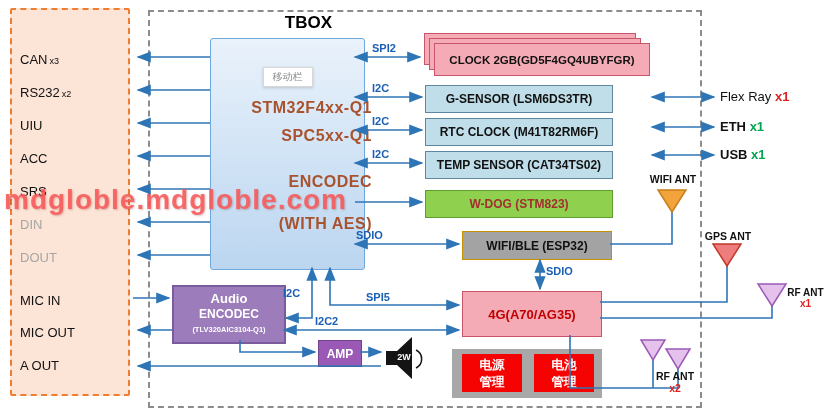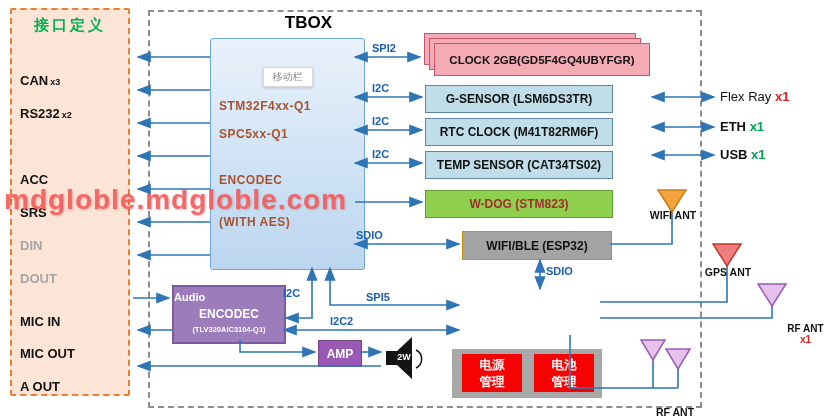--- a/index.html
+++ b/index.html
@@ -4,79 +4,79 @@
 <style>
   html,body{margin:0;padding:0;background:#fff;}
   #page{position:relative;width:824px;height:419px;background:#fff;overflow:hidden;
         font-family:"Liberation Sans","DejaVu Sans",sans-serif;}
   .abs{position:absolute;}
   
   .panel{left:10px;top:8px;width:116px;height:384px;background:#FCE4D6;
          border:2px dashed #ED7D31;border-radius:2px;}
   .panel-title{left:18px;top:16px;width:104px;text-align:center;color:#00B050;
                font-weight:bold;font-size:15px;letter-spacing:3px;}
-  .pitem{left:20px;width:102px;height:18px;line-height:18px;font-weight:bold;
-         font-size:13px;color:#111;white-space:nowrap;margin-top:24px;}
+  .pitem{left:20px;width:102px;height:18px;line-height:24px;font-weight:normal;
+         font-size:13px;color:#111;white-space:nowrap;}
   .pitem .sub{font-size:9px;margin-left:2px;}
   .pitem.gray{color:#A6A6A6;}
   
   .boundary{left:148px;top:10px;width:550px;height:394px;border:2px dashed #8C8C8C;}
   .tbox-title{left:232px;top:13px;width:100px;text-align:right;font-size:17px;
               font-weight:bold;color:#000;}
   
   .mcu{left:210px;top:38px;width:145px;height:230px;border:1.5px solid #6FA8DC;
        border-radius:3px;background:linear-gradient(180deg,#EAF2FB 0%,#CFE2F5 55%,#BCD6F0 100%);padding-left:8px;}
   .mcu .chip{position:absolute;top:28px;left:50%;transform:translateX(-50%);
              background:#fff;border:1px solid #D8D8D8;color:#8A8A8A;font-size:10px;
              padding:2px 9px;white-space:nowrap;box-shadow:0 1px 3px rgba(0,0,0,.18);}
-  .mcu .mline{position:absolute;width:100%;text-align:left;font-weight:bold;
-              font-size:12px;color:#A8522E;letter-spacing:.5px;}
+  .mcu .mline{position:absolute;width:100%;text-align:right;font-weight:bold;
+              font-size:16px;color:#A8522E;letter-spacing:.5px;}
   
   .blk{display:flex;align-items:center;justify-content:center;text-align:center;
        font-weight:bold;font-size:12px;color:#111;white-space:nowrap;}
   .flash-layer{background:#F5ABB5;border:1.5px solid #C9556A;}
   .lightblue{background:#BFDEE9;border:1.3px solid #5F87A0;}
   .wdog{background:#8FD04F;border:1.3px solid #5E9E33;color:#A22F2F;}
   .wifi{background:#a3a3a3;border:1.3px solid #C79100;}
   .modem{background:#F5ABB5;border:1.5px solid #C9556A;color:#C00000;font-size:13px;}
   .powerwrap{background:#A8A8A8;}
   .redbox{background:#F50202;}
   .redbox .t{width:30px;margin:3px auto 0;color:#fff;font-weight:bold;font-size:12.5px;
              line-height:17px;text-align:center;}
   .audio{background:#9C7CBA;border:2px solid #7A5C9E;}
-  .audio .a1{position:absolute;top:4px;width:100%;text-align:left;color:#fff;font-weight:bold;font-size:11px;}
+  .audio .a1{position:absolute;top:4px;width:100%;text-align:center;color:#fff;font-weight:bold;font-size:13px;}
   .audio .a2{position:absolute;top:20px;width:100%;text-align:center;color:#fff;font-weight:bold;font-size:12px;}
   .audio .a3{position:absolute;top:38px;width:100%;text-align:center;color:#fff;font-weight:bold;font-size:7.5px;}
   .amp{background:#9B59B6;border:1.5px solid #76448A;color:#fff;}
   
   .bus{color:#1A5FB4;font-weight:bold;font-size:11px;white-space:nowrap;z-index:20;}
   
   .ext{font-size:13px;color:#111;white-space:nowrap;z-index:20;}
   .ext b{font-weight:bold;}
   .cnt-red{color:#E02020;font-weight:bold;}
   .cnt-green{color:#00A550;font-weight:bold;}
   .antlbl{font-size:10.5px;font-weight:bold;color:#111;text-align:center;
-          white-space:nowrap;z-index:20;margin-top:36px;}
+          white-space:nowrap;z-index:20;}
   .antlbl .blockcnt{display:block;}
   .spk2w{color:#fff;font-weight:bold;font-size:9px;z-index:20;text-align:center;}
   .watermark{left:4px;top:184px;font-size:28px;font-weight:bold;color:rgba(248,90,90,.88);
              letter-spacing:1px;z-index:40;white-space:nowrap;
              text-shadow:1px 1px 2px rgba(120,0,0,.25);}
   svg.overlay{position:absolute;left:0;top:0;z-index:10;pointer-events:none;}
 </style>
 </head>
 <body>
 
 <div id="page">
 
   <div class="abs panel"></div>
-  <div class="abs panel-title">接口定义</div>
 
   <div class="abs pitem" style="top:48px"><span>CAN</span><span class="sub">x3</span></div>
   <div class="abs pitem" style="top:81px"><span>RS232</span><span class="sub">x2</span></div>
+  <div class="abs pitem" style="top:114px"><span>UIU</span></div>
   <div class="abs pitem" style="top:147px"><span>ACC</span></div>
   <div class="abs pitem" style="top:180px"><span>SRS</span></div>
   <div class="abs pitem gray" style="top:213px"><span>DIN</span></div>
   <div class="abs pitem gray" style="top:246px"><span>DOUT</span></div>
   <div class="abs pitem" style="top:289px"><span>MIC IN</span></div>
   <div class="abs pitem" style="top:321px"><span>MIC OUT</span></div>
   <div class="abs pitem" style="top:354px"><span>A OUT</span></div>
 
   <div class="abs boundary"></div>
   <div class="abs tbox-title">TBOX</div>
@@ -91,20 +91,21 @@
 
   <div class="abs flash-layer" style="left:424px;top:33px;width:210px;height:30px"></div>
   <div class="abs flash-layer" style="left:429px;top:38px;width:210px;height:30px"></div>
   <div class="abs blk flash-layer" style="left:434px;top:43px;width:214px;height:31px;font-size:11.5px">CLOCK 2GB(GD5F4GQ4UBYFGR)</div>
 
   <div class="abs blk lightblue" style="left:425px;top:85px;width:186px;height:26px">G-SENSOR (LSM6DS3TR)</div>
   <div class="abs blk lightblue" style="left:425px;top:118px;width:186px;height:26px">RTC CLOCK (M41T82RM6F)</div>
   <div class="abs blk lightblue" style="left:425px;top:151px;width:186px;height:26px">TEMP SENSOR (CAT34TS02)</div>
   <div class="abs blk wdog" style="left:425px;top:190px;width:186px;height:26px">W-DOG (STM823)</div>
   <div class="abs blk wifi" style="left:462px;top:231px;width:148px;height:27px">WIFI/BLE (ESP32)</div>
+  <div class="abs blk modem" style="left:462px;top:291px;width:138px;height:44px">4G(A70/AG35)</div>
 
   <div class="abs powerwrap" style="left:452px;top:349px;width:150px;height:49px"></div>
   <div class="abs redbox" style="left:462px;top:354px;width:60px;height:38px">
       <div class="t">电源管理</div>
     </div>
   <div class="abs redbox" style="left:534px;top:354px;width:60px;height:38px">
       <div class="t">电池管理</div>
     </div>
 
   <div class="abs audio" style="left:172px;top:285px;width:110px;height:55px">
@@ -169,21 +170,21 @@
     <path d="M 416,350 A 10 10 0 0 1 416,368" stroke="#141414" stroke-width="1.5" fill="none"></path>
   </svg>
 
   <div class="abs bus" style="left:372px;top:42px">SPI2</div>
   <div class="abs bus" style="left:372px;top:82px">I2C</div>
   <div class="abs bus" style="left:372px;top:115px">I2C</div>
   <div class="abs bus" style="left:372px;top:148px">I2C</div>
   <div class="abs bus" style="left:356px;top:229px">SDIO</div>
   <div class="abs bus" style="left:283px;top:287px">I2C</div>
   <div class="abs bus" style="left:366px;top:291px">SPI5</div>
-  <div class="abs bus" style="left:330px;top:315px">I2C2</div>
+  <div class="abs bus" style="left:315px;top:315px">I2C2</div>
   <div class="abs bus" style="left:546px;top:265px">SDIO</div>
 
   <div class="abs spk2w" style="left:394px;top:352px;width:20px">2W</div>
 
   <div class="abs ext" style="left:720px;top:89px"><span>Flex Ray</span> <span class="cnt-red">x1</span></div>
   <div class="abs ext" style="left:720px;top:119px"><b>ETH</b> <span class="cnt-green">x1</span></div>
   <div class="abs ext" style="left:720px;top:147px"><b>USB</b> <span class="cnt-green">x1</span></div>
 
   <div class="abs antlbl" style="left:645px;top:173px;width:56px">WIFI ANT</div>
   <div class="abs antlbl" style="left:700px;top:230px;width:56px">GPS ANT</div>

